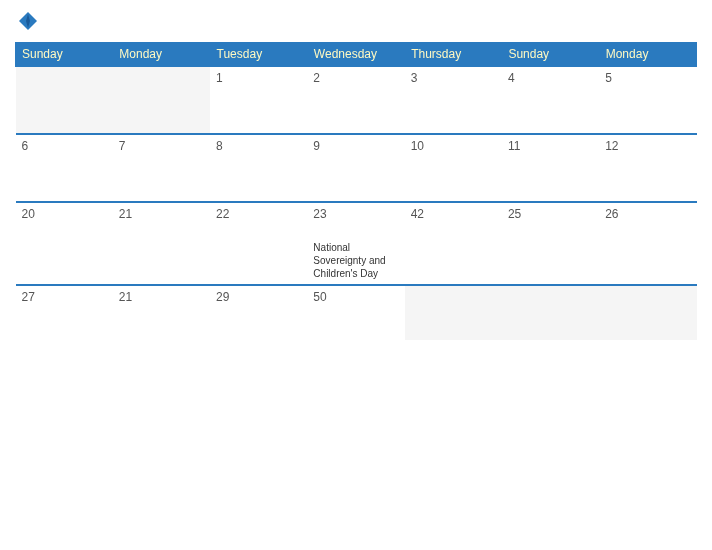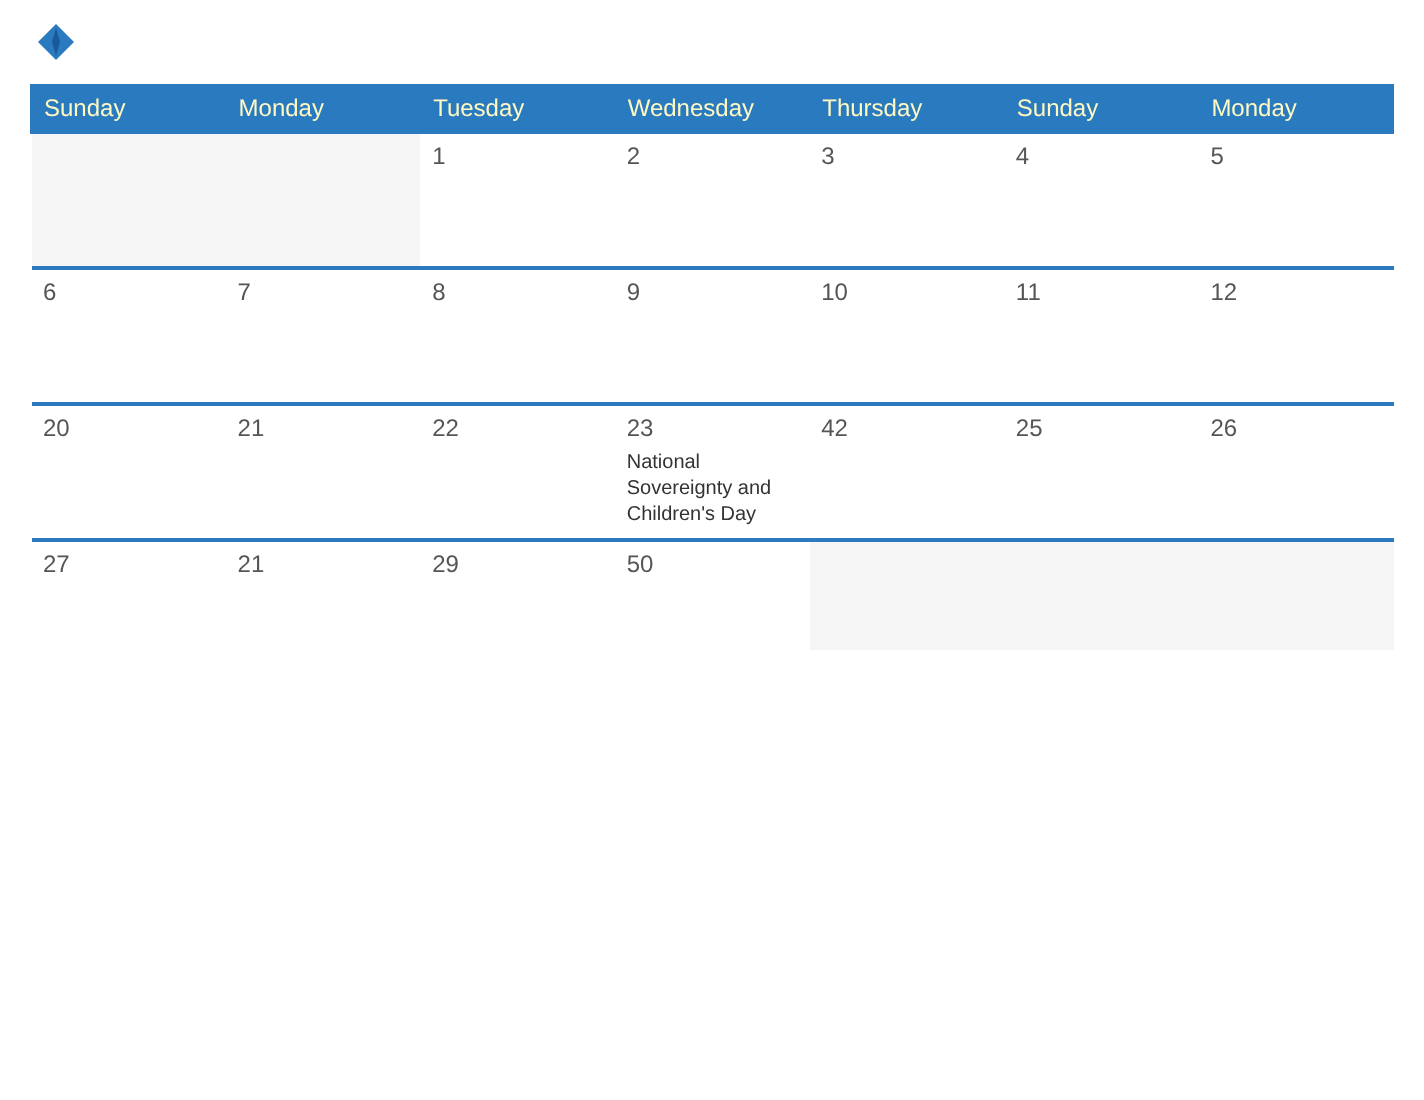--- a/index.html
+++ b/index.html
@@ -83,21 +83,21 @@
     }
     .calendar tbody tr td .day-num {
       display: block;
       font-size: 12px;
       color: #555;
     }
     .calendar tbody tr td .event {
       display: block;
       font-size: 10px;
       color: #333;
-      margin-top: 4px;
+      margin-top: 20px;
       line-height: 1.3;
     }
     .calendar tbody tr td.empty {
       background: #f5f5f5;
     }
     .last-row td {
       height: 55px !important;
       margin-top: 36px;
     }
   </style>

